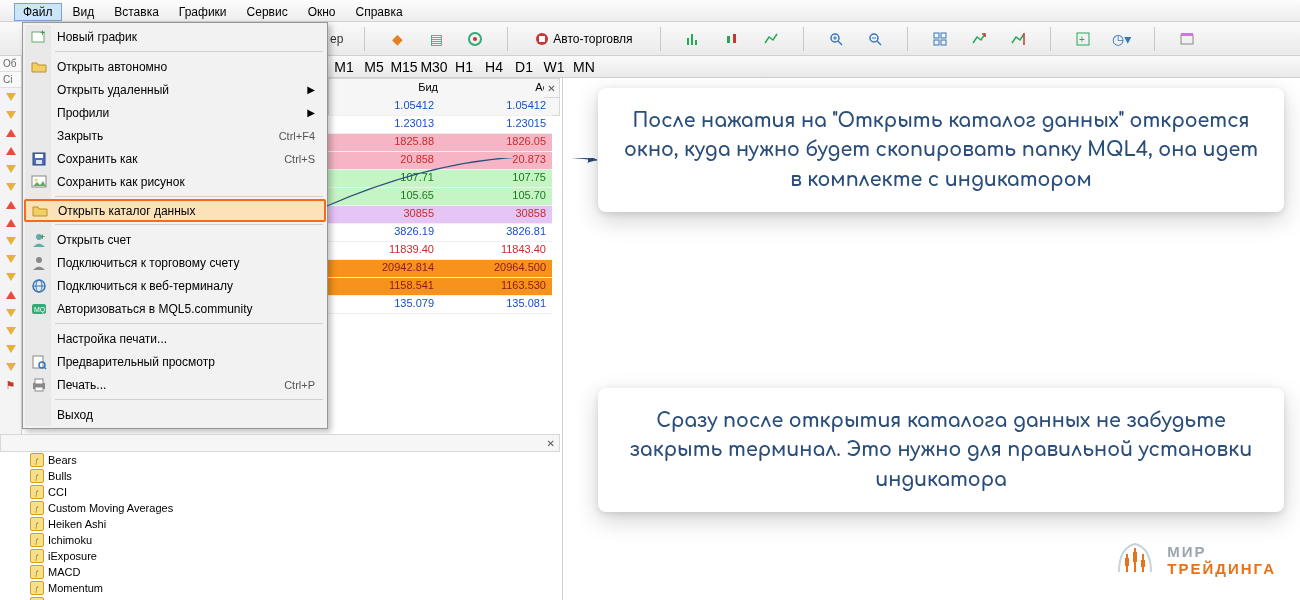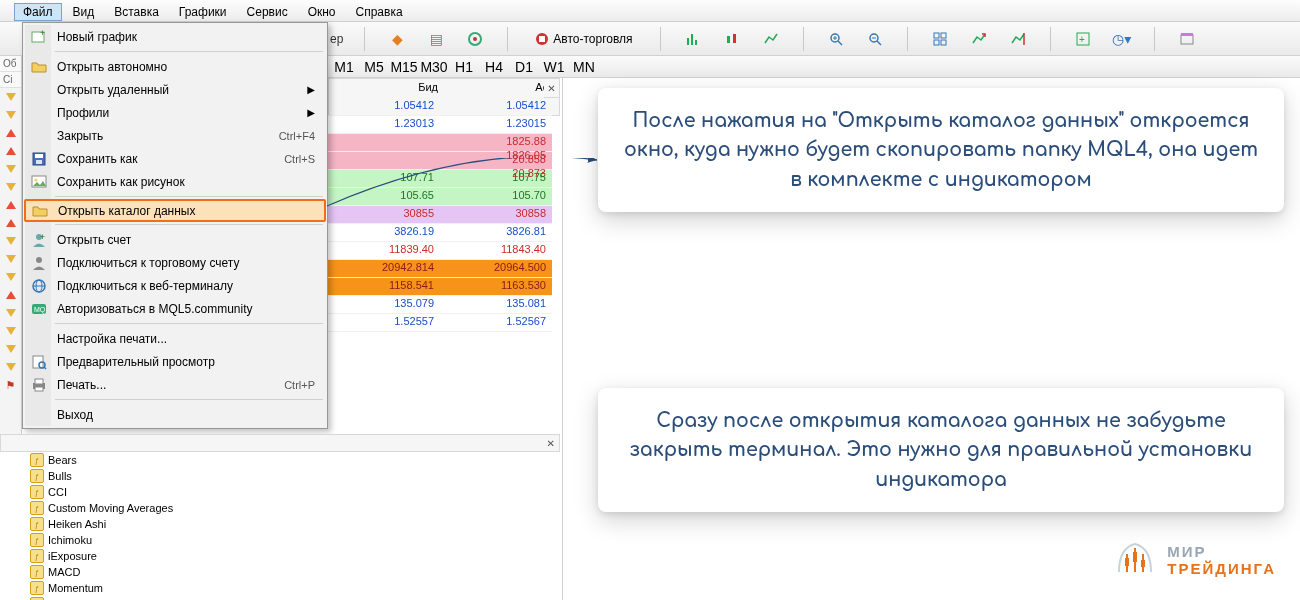--- a/index.html
+++ b/index.html
@@ -22,21 +22,21 @@
   .sym-flag::before { content: '⚑'; color: #c0392b; font-size: 11px; }
   .market-header { position: absolute; left: 328px; top: 78px; width: 232px; height: 38px; display: flex; border: 1px solid #d8d8d8; background: #f6f6f6; font-size: 11px; }
   .market-header > div { flex: 1; text-align: right; padding: 2px 6px; }
   .mclose { position: absolute; right: 0; top: 78px; left: 544px; width: 16px; height: 20px; display: flex; align-items: center; justify-content: center; border: 1px solid #d8d8d8; background: #f6f6f6; font-size: 10px; color: #555; border-left: none; }
   .market { position: absolute; left: 328px; top: 98px; width: 224px; }
   .mrow { display: flex; height: 18px; font-size: 11px; border-bottom: 1px solid #f0f0f0; }
   .mrow > div { flex: 1; text-align: right; padding: 1px 6px; }
   .c-blue { color: #1a4ec8; }
   .c-red { color: #c72c2c; }
   .c-green { color: #1a7a1a; }
-  .bg-pink { background: #f5b5c5; flex-direction: column; }
+  .bg-pink { background: #f5b5c5; }
   .bg-lgreen { background: #c5f5c5; }
   .bg-violet { background: #e5c5f5; }
   .bg-orange { background: #f7931a; }
   .bg-orange .c-red, .bg-orange > div { color: #8b1a1a; }
   .file-menu { position: absolute; left: 22px; top: 22px; width: 306px; background: #f2f2f2; border: 1px solid #979797; box-shadow: 3px 3px 6px rgba(0,0,0,.25); padding: 2px; }
   .fm-iconcol { position: absolute; left: 2px; top: 2px; bottom: 2px; width: 26px; background: #e9e9e9; }
   .fm-item { position: relative; display: flex; align-items: center; height: 23px; padding-left: 32px; font-size: 12px; }
   .fm-item.highlight { background: #fde1b8; border: 2px solid #f26c1a; border-radius: 2px; height: 23px; margin: -1px; }
   .fm-item .shortcut { margin-left: auto; margin-right: 10px; color: #555; font-size: 11px; }
   .fm-item .arrow { margin-left: auto; margin-right: 10px; font-size: 10px; }
@@ -248,24 +248,20 @@
       <div class="c-red">20964.500</div>
     </div>
     <div class="mrow bg-orange">
       <div class="c-red">1158.541</div>
       <div class="c-red">1163.530</div>
     </div>
     <div class="mrow">
       <div class="c-blue">135.079</div>
       <div class="c-blue">135.081</div>
     </div>
-    <div class="mrow">
-      <div class="c-blue">1.52557</div>
-      <div class="c-blue">1.52567</div>
-    </div>
   </div>
 
 <div class="file-menu">
   <div class="fm-iconcol"></div>
   <div id="file-menu-body">
       <div class="fm-item">
         <span class="fm-icon">
           <svg width="16" height="16">
             <rect x="1" y="3" width="12" height="10" fill="#fff" stroke="#6a6"></rect>
             <text x="9" y="7" font-size="9" fill="#1a7a1a">+</text>

